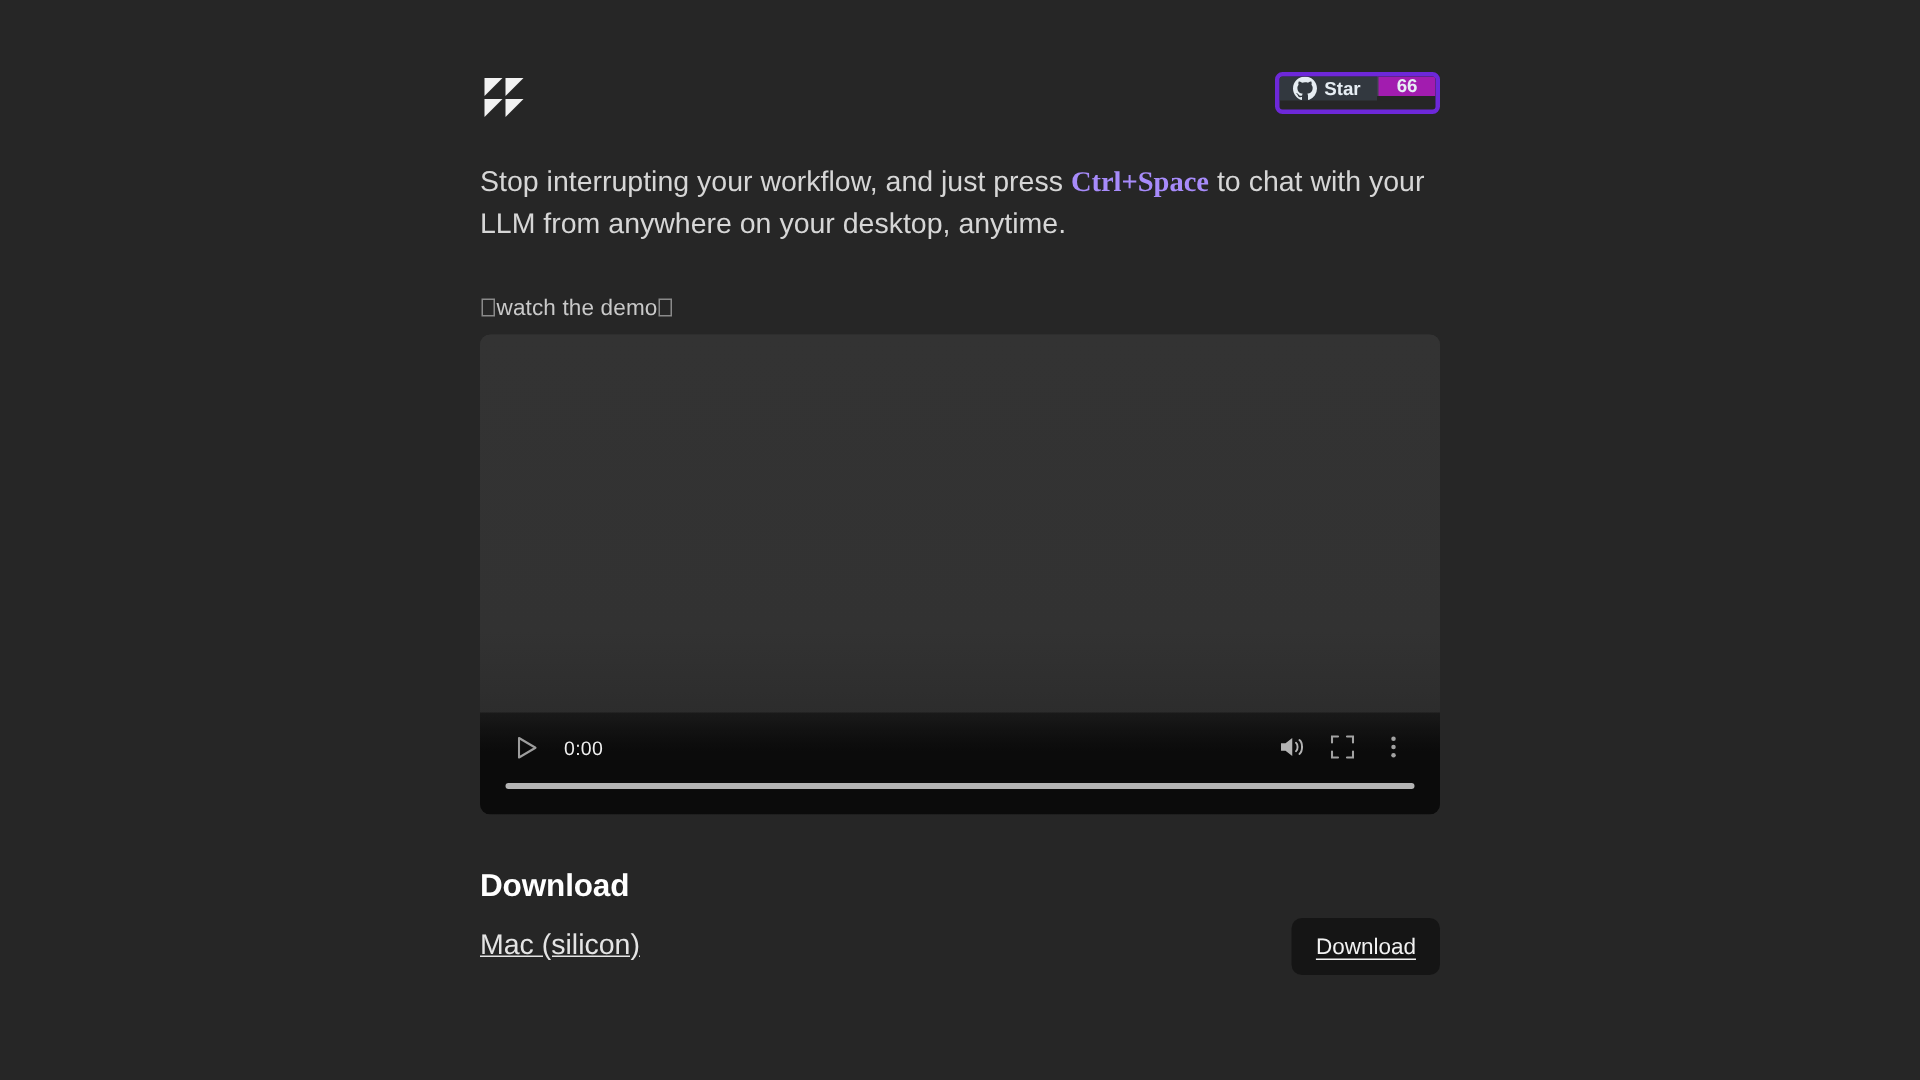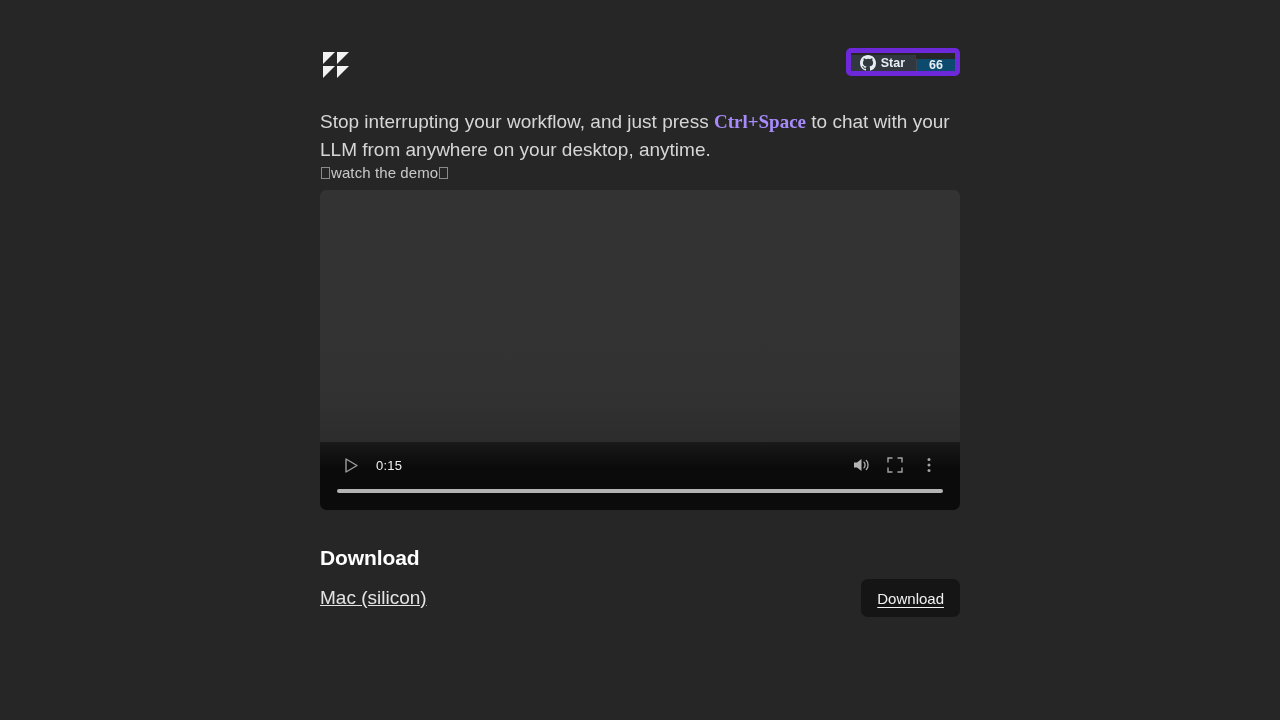--- a/index.html
+++ b/index.html
@@ -43,25 +43,25 @@
     width: 32px;
     height: 32px;
     display: block;
   }
 
   .gh-badge {
     position: absolute;
     right: 0;
     top: 48px;
     display: flex;
-    align-items: flex-end;
+    align-items: flex-start;
     height: 28px;
     border-radius: 5px;
     overflow: hidden;
-    border: 5px solid #6d28d9;
+    border: 3px solid #6d28d9;
     font-size: 12.5px;
     font-weight: bold;
     line-height: 1;
     user-select: none;
   }
 
   .gh-star {
     display: flex;
     align-items: center;
     gap: 5px;
@@ -69,21 +69,21 @@
     background: #32383f;
     color: #e6edf3;
   }
 
   .gh-star svg { width: 16px; height: 16px; display: block; }
 
   .gh-count {
     display: flex;
     align-items: center;
     padding: 0 12px;
-    background: #0c4a6e;
+    background: #a21caf;
     color: #e6edf3;
     border-left: 1px solid #3c444d;
   }
 
   
   .hero-title {
     font-size: 28px;
     font-weight: bold;
     letter-spacing: -0.3px;
     color: #ffffff;
@@ -100,20 +100,21 @@
     max-width: 640px;
   }
 
   .kbd-accent {
     color: #a78bfa;
     font-weight: bold;
     font-family: Liberation Serif, serif;
   }
 
   .demo-label {
+    margin-top: 33px;
     font-size: 15px;
     color: #c9c9c9;
     letter-spacing: 0.1px;
   }
 
   .tofu {
     display: inline-block;
     width: 9px;
     height: 12px;
     border: 1px solid #8a8a8a;
@@ -281,21 +282,21 @@
 
       <div class="video-controls">
         <div class="controls-row">
 
           <div class="ctrl">
             <svg width="13" height="15" viewBox="0 0 13 15" aria-hidden="true">
               <path d="M1 1 L12 7.5 L1 14 Z" fill="none" stroke="#bdbdbd" stroke-width="1.4" stroke-linejoin="round"></path>
             </svg>
           </div>
 
-          <span class="time">0:15</span>
+          <span class="time">0:00</span>
 
           <div class="spacer"></div>
 
           <div class="ctrl">
             <svg width="20" height="18" viewBox="0 0 20 18" aria-hidden="true">
               <path d="M3 6.5 H6 L10.5 3 V15 L6 11.5 H3 Z" fill="#d8d8d8"></path>
               <path d="M13 6.2 C14.4 7.2 14.4 10.8 13 11.8" fill="none" stroke="#d8d8d8" stroke-width="1.3" stroke-linecap="round"></path>
               <path d="M15.3 4.4 C17.6 6.2 17.6 11.8 15.3 13.6" fill="none" stroke="#d8d8d8" stroke-width="1.3" stroke-linecap="round"></path>
             </svg>
           </div>

